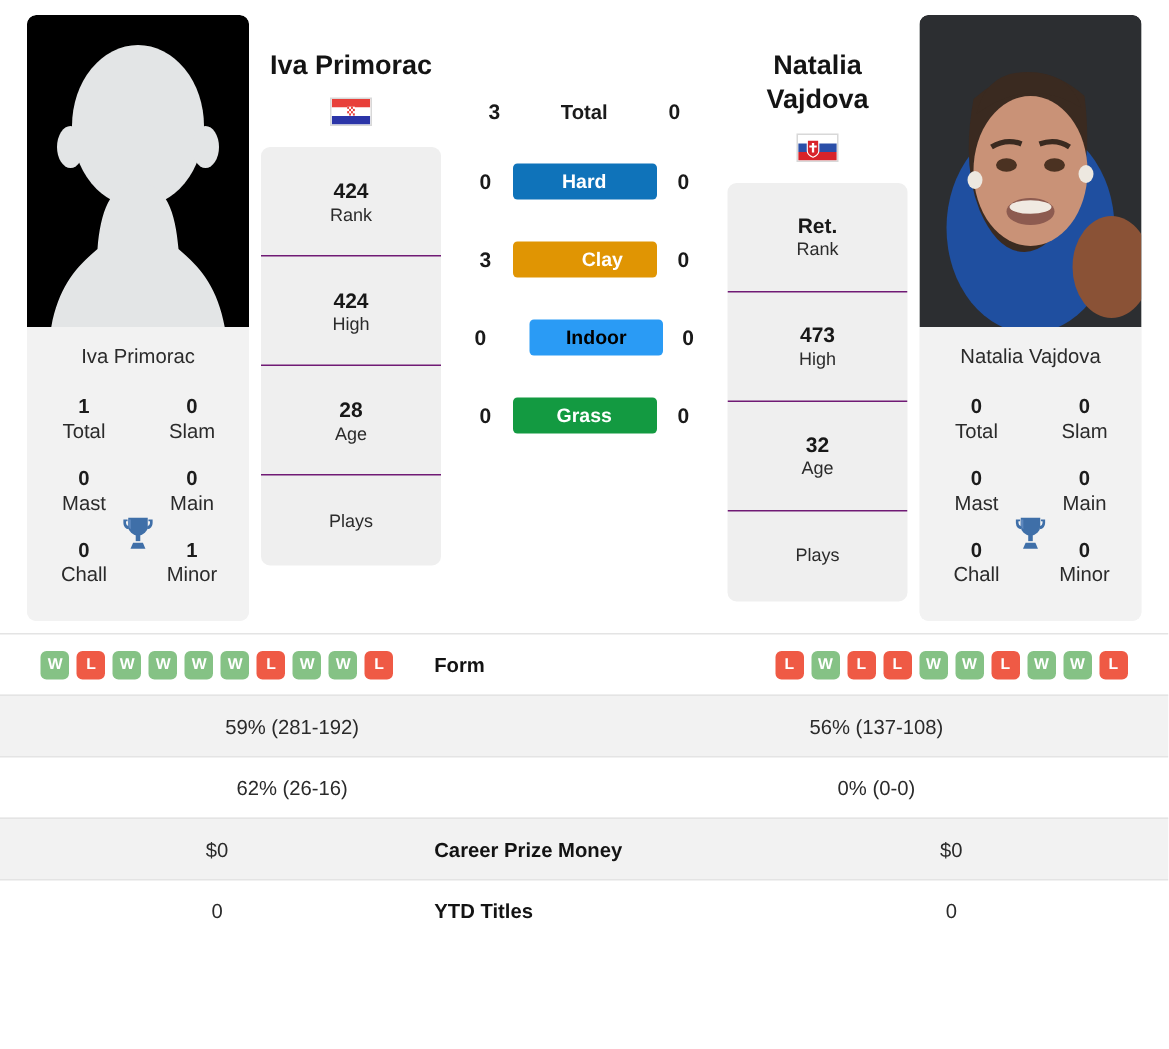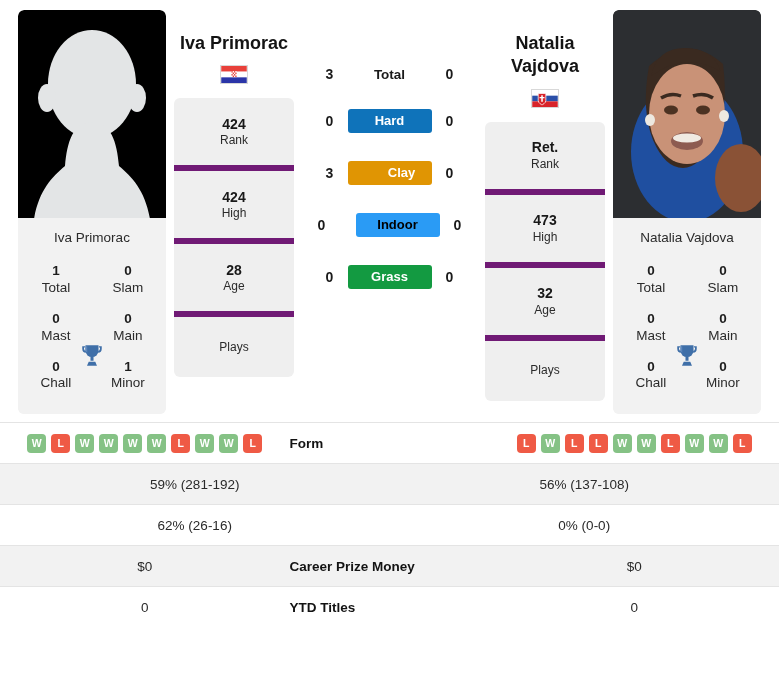--- a/index.html
+++ b/index.html
@@ -86,21 +86,21 @@
     margin-top: 14px;
     width: 120px;
     background: #efefef;
     border-radius: 6px;
     overflow: hidden;
   }
   .stat-cell {
     height: 73px;
     display: flex; flex-direction: column;
     align-items: center; justify-content: center;
-    border-bottom: 6px solid #701a75;
+    border-bottom: 1px solid #701a75;
   }
   .stat-cell:last-child { border-bottom: none; height: 60px; }
   .sval { font-size: 14px; font-weight: bold; color: #181818; line-height: 1.3; }
   .slab { font-size: 12px; color: #2b2b2b; line-height: 1.3; }
 
   
   .center-col {
     flex: 1;
     display: flex; flex-direction: column;
     align-items: center;
@@ -109,21 +109,21 @@
   .srow {
     display: flex; align-items: center; justify-content: center;
     width: 172px; margin-bottom: 28px;
   }
   .srow:first-child { margin-bottom: 27px; }
   .sc-left, .sc-right {
     width: 36px; text-align: center;
     font-size: 14px; font-weight: bold; color: #1a1a1a;
   }
   .badge {
-    width: 84px; height: 24px; line-height: 24px;
+    width: 96px; height: 24px; line-height: 24px;
     text-align: center; border-radius: 3px;
     font-size: 13px; font-weight: bold; color: #ffffff;
   }
   .badge-plain {
     width: 84px; text-align: center;
     font-size: 13.5px; font-weight: bold; color: #1a1a1a;
   }
 
   
   .table { margin-top: 8px; width: 779px; }

